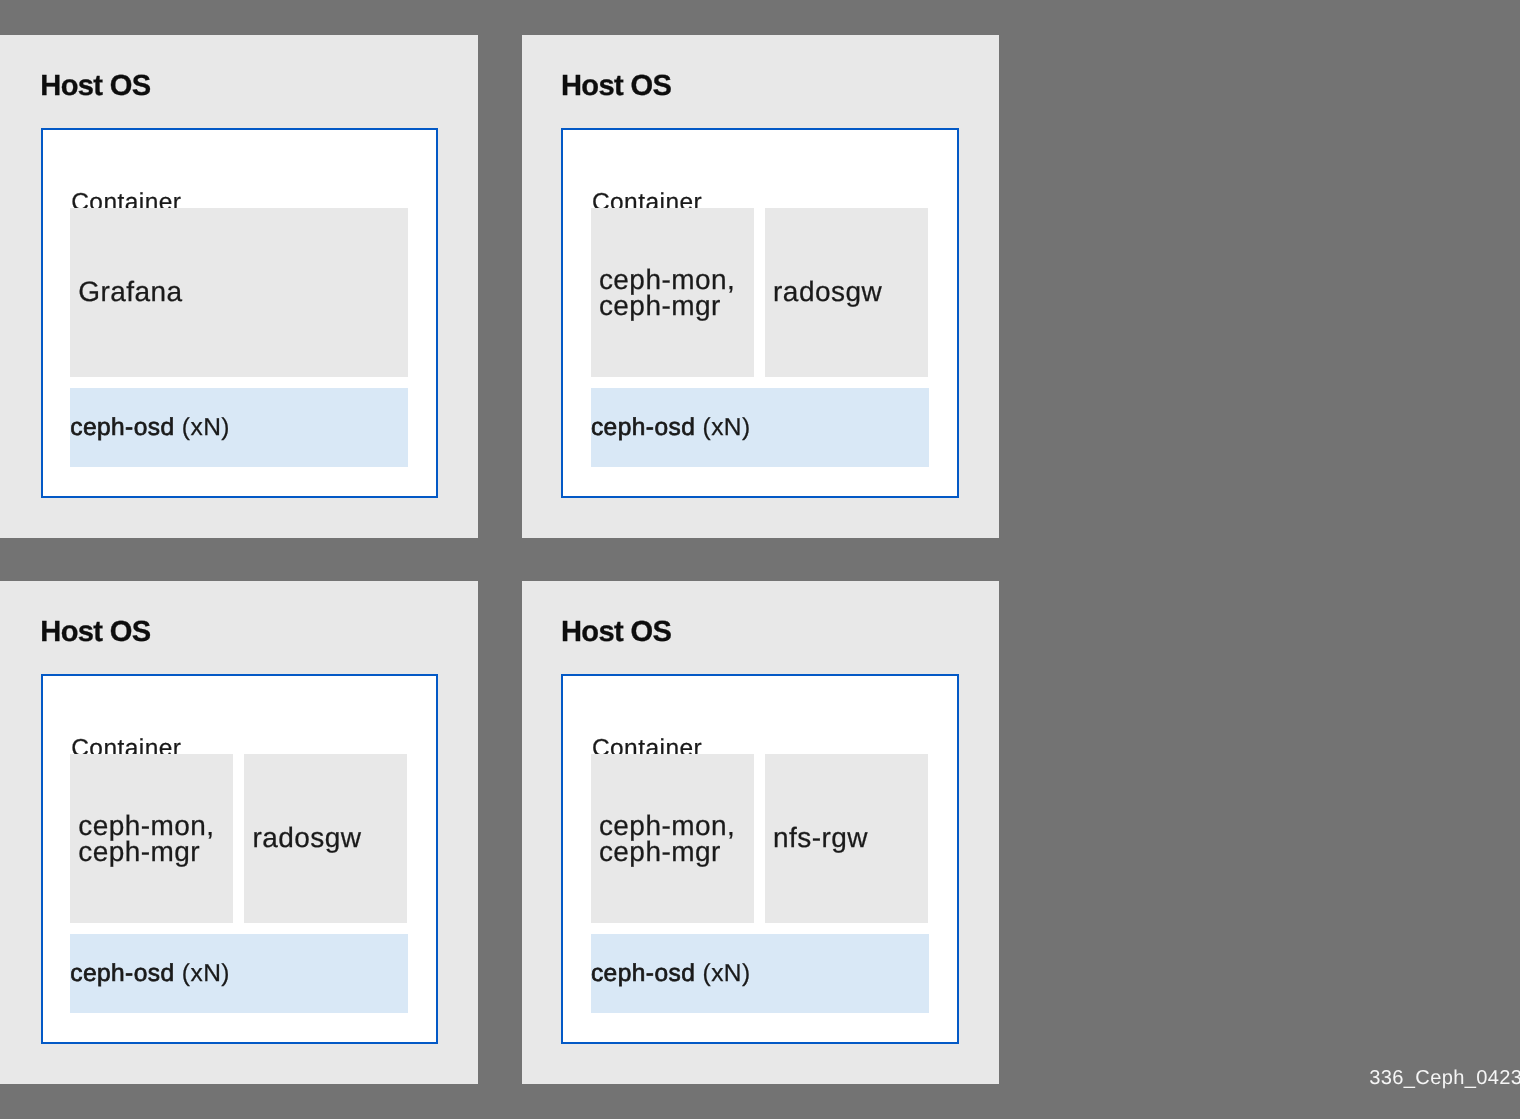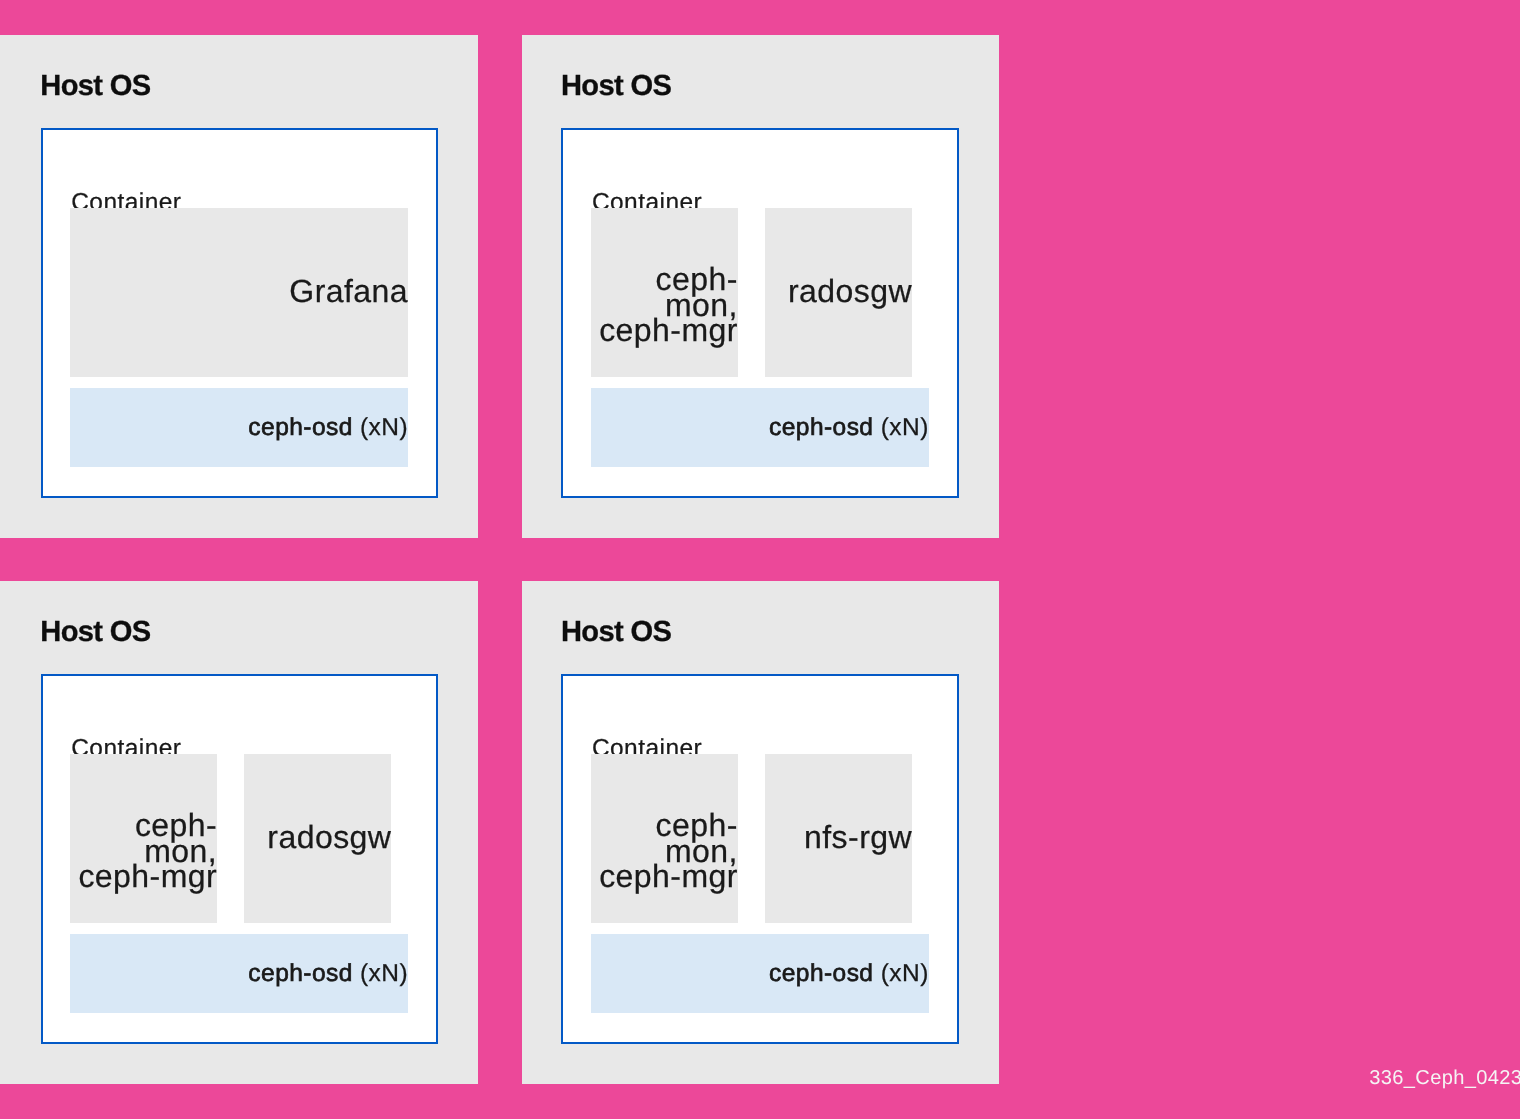--- a/index.html
+++ b/index.html
@@ -2,21 +2,21 @@
 <html><head>
 <meta charset="utf-8">
 <title>Ceph containerized deployment diagram</title>
 <style>
   html,body{margin:0;padding:0;}
   body{width:1520px;height:1119px;background:#ffffff;overflow:hidden;
        font-family:"Liberation Sans",sans-serif;
        -webkit-font-smoothing:antialiased;
        text-rendering:geometricPrecision;}
 
-  #stage{position:relative;width:1520px;height:1119px;background:#ec4899;}
+  #stage{position:relative;width:1520px;height:1119px;background:#737373;}
 
   
   .host-panel{position:absolute;width:479px;height:502.6px;background:#e8e8e8;}
   #panel-1{left:-1.2px;top:35px;}
   #panel-2{left:521.6px;top:35px;width:477.3px;}
   #panel-3{left:-1.2px;top:581px;height:502.8px;}
   #panel-4{left:521.6px;top:581px;width:477.3px;height:502.8px;}
 
   
   .host-title{position:absolute;font-weight:bold;white-space:nowrap;
@@ -28,30 +28,30 @@
                  background:#ffffff;border:2.3px solid #0359c6;}
 
   
   .container-label{position:absolute;white-space:nowrap;
                    font-size:24.5px;line-height:24.5px;letter-spacing:0.45px;color:#1a1a1a;margin-top:32px;
                    -webkit-text-stroke:0.25px currentColor;}
 
   
   .svc{position:absolute;height:169.7px;background:#e8e8e8;}
   .svc.wide{width:337.9px;}
-  .svc.half{width:147px;}
-  .svc .t{position:absolute;left:0;width:100%;text-align:right;white-space:pre-line;
-          font-size:32px;line-height:25.5px;letter-spacing:0.45px;color:#1a1a1a;
+  .svc.half{width:163px;}
+  .svc .t{position:absolute;left:8px;width:100%;text-align:left;white-space:pre-line;
+          font-size:28px;line-height:25.5px;letter-spacing:0.45px;color:#1a1a1a;
           -webkit-text-stroke:0.25px currentColor;}
   .svc .t.one{top:70.8px;}
   .svc .t.two{top:59.35px;}
 
   
   .osd{position:absolute;width:337.9px;height:79.6px;background:#d9e8f6;}
-  .osd .row{position:absolute;left:0;top:27.05px;width:100%;text-align:right;white-space:nowrap;
+  .osd .row{position:absolute;left:0;top:27.05px;width:100%;text-align:left;white-space:nowrap;
             font-size:24.5px;line-height:25.5px;letter-spacing:0.45px;color:#1a1a1a;
             -webkit-text-stroke:0.25px currentColor;}
   .osd .nm{-webkit-text-stroke:0.7px currentColor;}
 
   
   .watermark{position:absolute;left:1369.2px;top:1068.2px;white-space:nowrap;
              font-size:20.1px;line-height:20.1px;letter-spacing:0.35px;color:#f5f5f5;}
 
   
   .p1 .host-title{left:40.3px;top:72.3px;}

